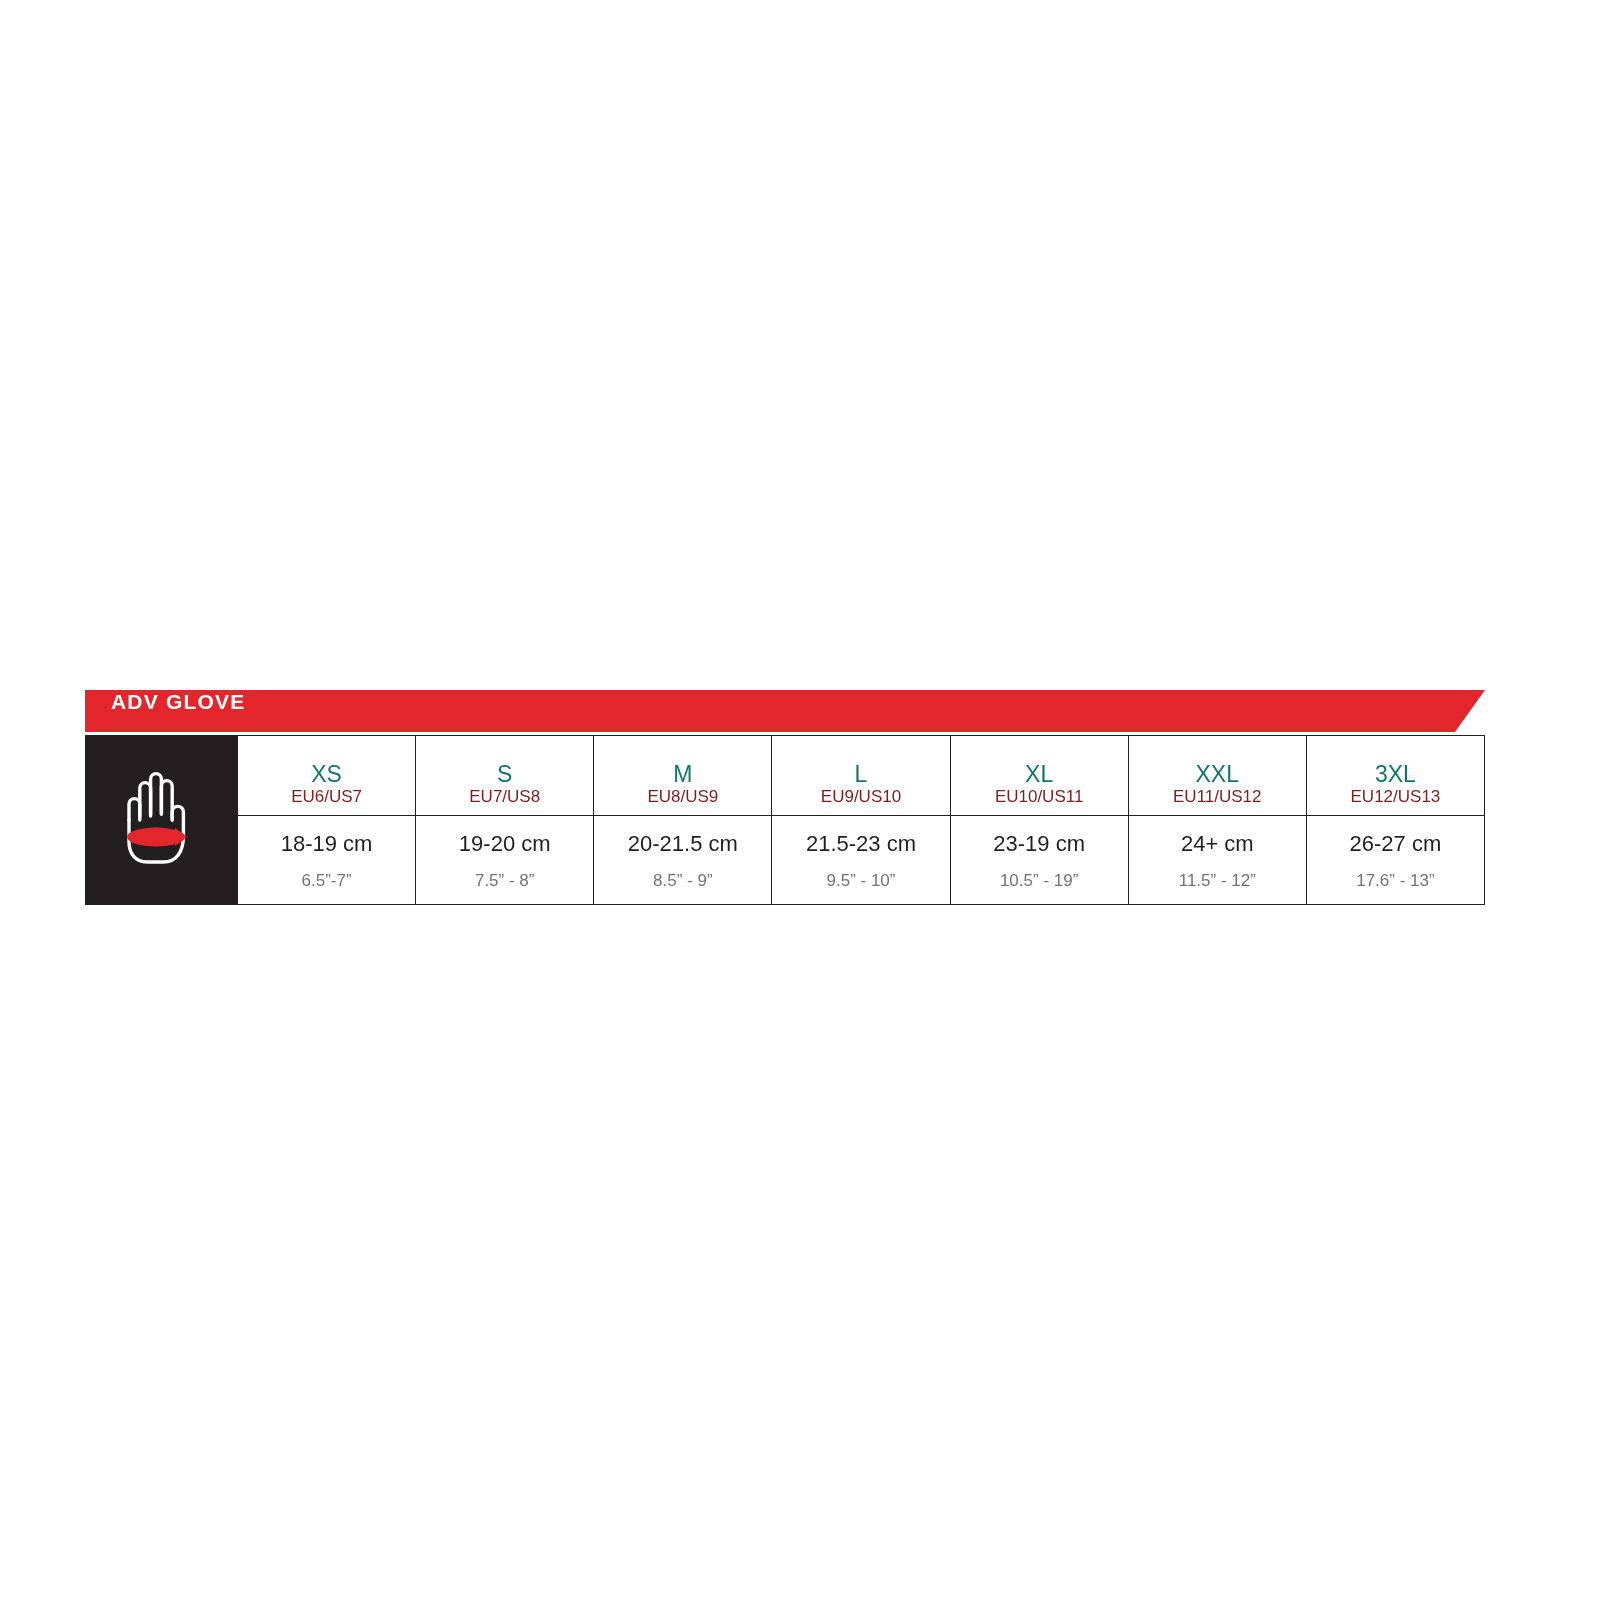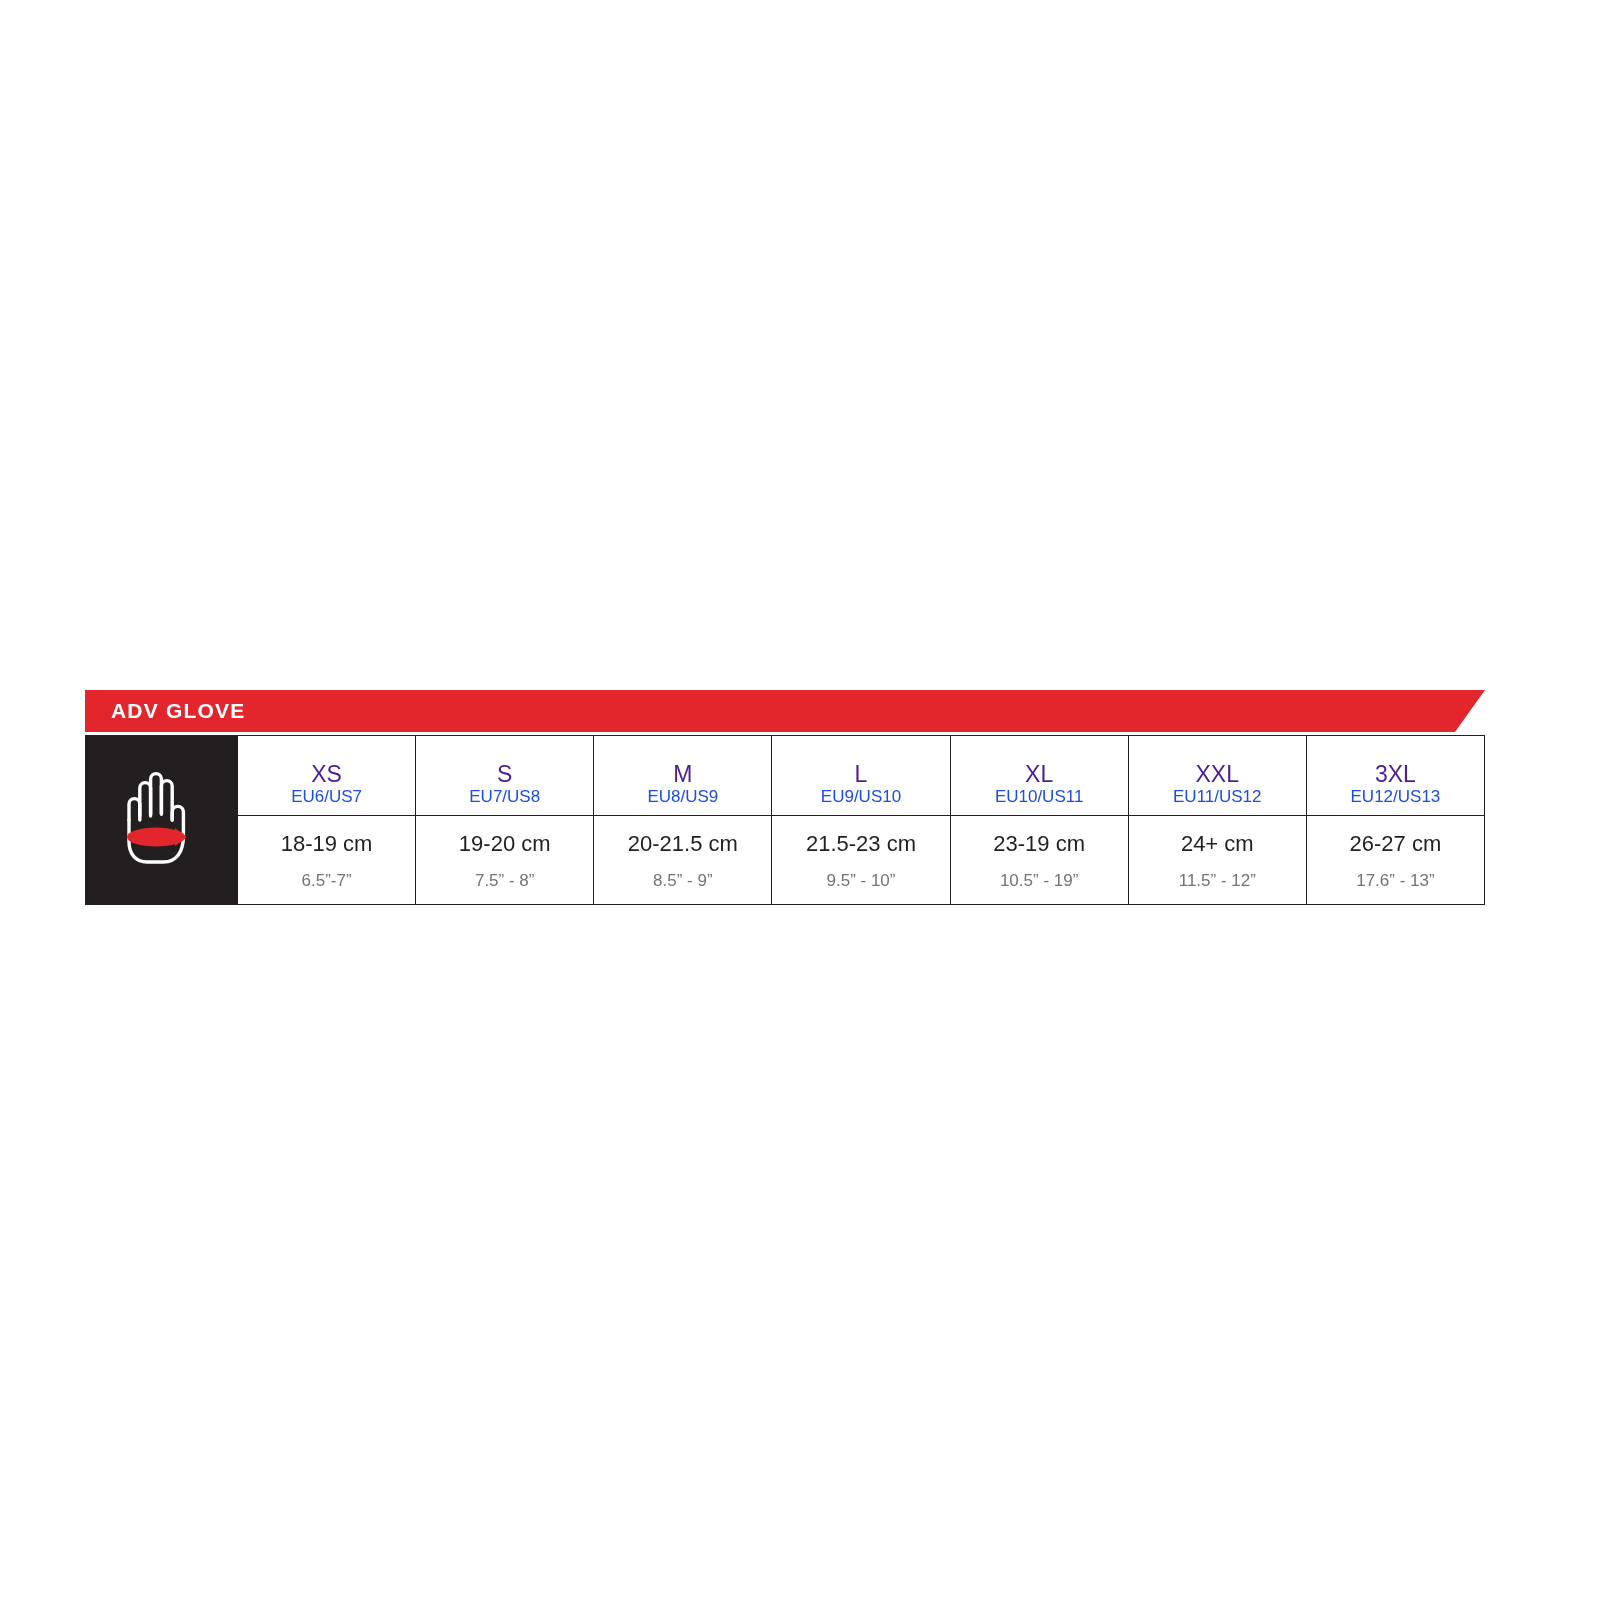--- a/index.html
+++ b/index.html
@@ -20,21 +20,21 @@
     left: 85px;
     top: 690px;
     width: 1400px;
   }
 
   
   .banner {
     position: relative;
     height: 42px;
     display: flex;
-    align-items: center;
+    align-items: flex-start;
   }
   .banner-bg {
     position: absolute;
     left: 0;
     top: 0;
     width: 100%;
     height: 100%;
     background: #e3262b;
     clip-path: polygon(0 0, 100% 0, calc(100% - 30px) 100%, 0 100%);
   }
@@ -79,27 +79,27 @@
 
   
   .head-cell {
     height: 62px;
     padding: 6px 2px;
     font-weight: normal;
   }
   .size-label {
     font-size: 23px;
     line-height: 1.05;
-    color: #4c1d95;
+    color: #0f766e;
     margin-top: 20px;
   }
   .size-sub {
     font-size: 17px;
     line-height: 1.35;
-    color: #1d4ed8;
+    color: #7f1d1d;
   }
 
   
   .val-cell {
     height: 76px;
     padding: 6px 2px;
   }
   .val-cm {
     font-size: 22px;
     line-height: 1.85;

